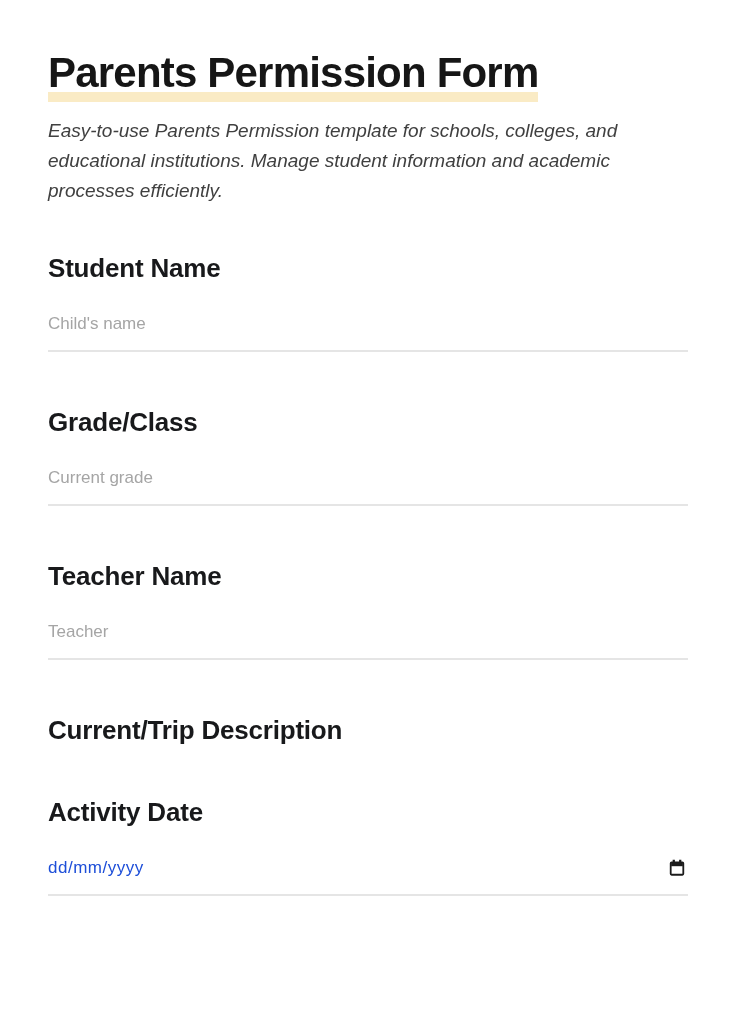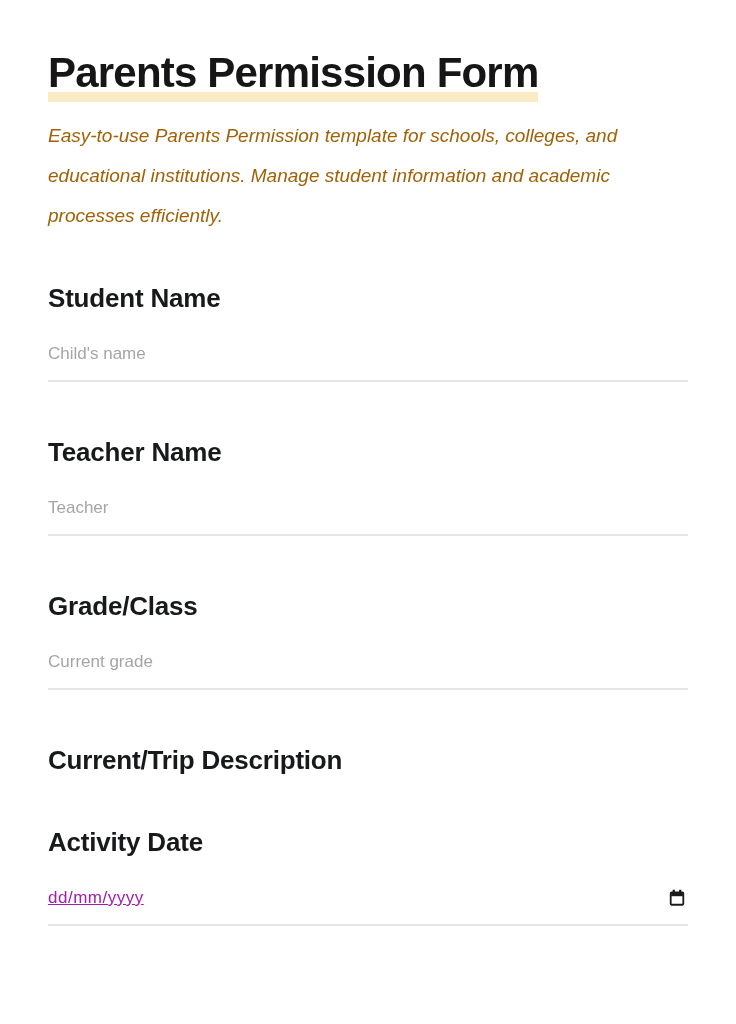--- a/index.html
+++ b/index.html
@@ -24,23 +24,23 @@
     font-weight: 700;
     letter-spacing: -0.8px;
     color: #161616;
     padding-bottom: 8px;
     background: linear-gradient(to bottom, transparent calc(100% - 10px), #FAEBC5 calc(100% - 10px));
   }
   .desc {
     margin: 14px 0 0 0;
     max-width: 604px;
     font-size: 19px;
-    line-height: 40px;
+    line-height: 30px;
     font-style: italic;
-    color: #a16207;
+    color: #404040;
   }
   .field { margin-top: 50px; }
   .field + .field { margin-top: 58px; }
   .field-label {
     display: block;
     font-size: 26px;
     line-height: 24px;
     font-weight: 700;
     letter-spacing: -0.2px;
     color: #18191b;
@@ -64,22 +64,21 @@
     align-items: center;
     justify-content: space-between;
     margin-top: 28px;
     padding: 6px 0 16px 0;
     border-bottom: 2px solid #e5e5e5;
     cursor: text;
   }
   .date-text {
     font-size: 17px;
     letter-spacing: 0.5px;
-    color: #a21caf;
-    text-decoration: underline;
+    color: #1d4ed8;
   }
   .cal-icon {
     display: inline-flex;
     color: #1b1b1b;
     margin-right: 2px;
     cursor: pointer;
   }
 </style>
 </head>
 <body>
@@ -89,27 +88,27 @@
   <h1 class="title">Parents Permission Form</h1>
 
   <p class="desc">Easy-to-use Parents Permission template for schools, colleges, and educational institutions. Manage student information and academic processes efficiently.</p>
 
   <div class="field">
     <label class="field-label">Student Name</label>
     <input type="text" class="text-input" placeholder="Child's name" style="">
   </div>
 
   <div class="field">
-    <label class="field-label">Teacher Name</label>
-    <input type="text" class="text-input" placeholder="Teacher" style="">
+    <label class="field-label">Grade/Class</label>
+    <input type="text" class="text-input" placeholder="Current grade" style="">
   </div>
 
   <div class="field">
-    <label class="field-label">Grade/Class</label>
-    <input type="text" class="text-input" placeholder="Current grade" style="">
+    <label class="field-label">Teacher Name</label>
+    <input type="text" class="text-input" placeholder="Teacher" style="">
   </div>
 
   <div class="field">
     <label class="field-label">Current/Trip Description</label>
   </div>
 
   <div class="field">
     <label class="field-label">Activity Date</label>
     <div class="date-row">
       <span class="date-text">dd/mm/yyyy</span>

